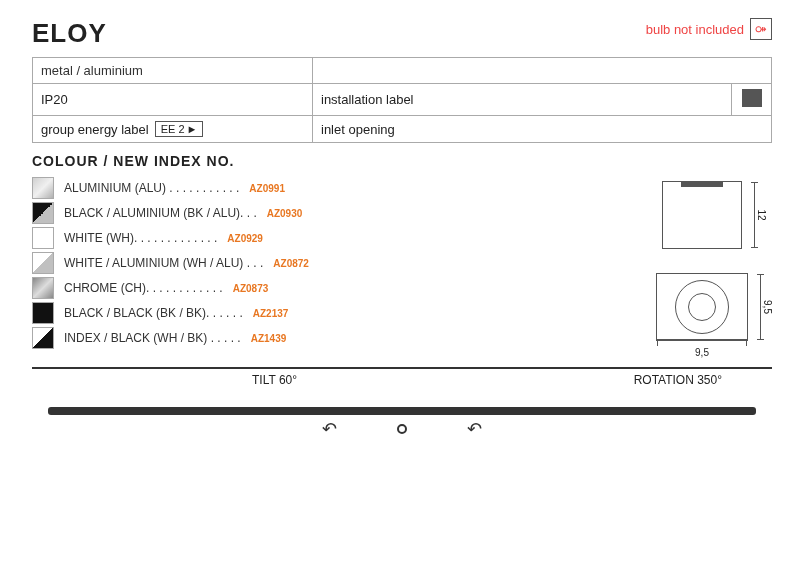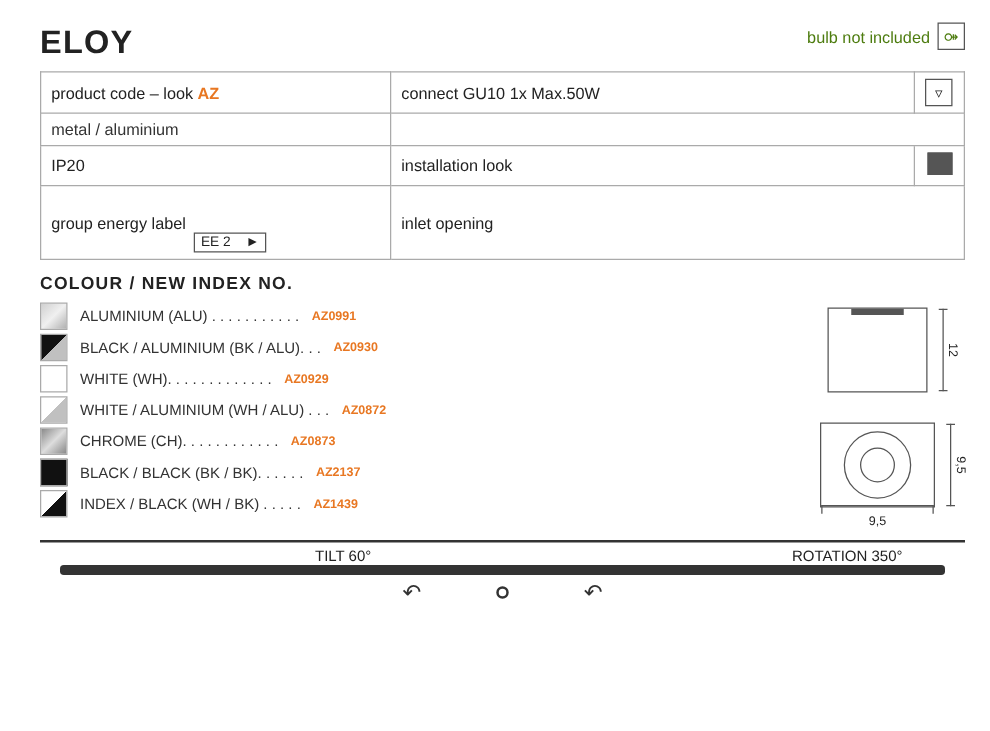--- a/index.html
+++ b/index.html
@@ -25,21 +25,21 @@
     .title {
       font-size: 26px;
       font-weight: bold;
       letter-spacing: 1px;
     }
     .bulb-not-included {
       display: flex;
       align-items: center;
       gap: 6px;
       font-size: 13px;
-      color: #4d7c0f;
+      color: #ef4444;
     }
     .bulb-icon {
       width: 22px;
       height: 22px;
       border: 1.5px solid #555;
       display: flex;
       align-items: center;
       justify-content: center;
       font-size: 13px;
     }
@@ -66,22 +66,21 @@
     .ip20-text { font-size: 13px; }
     .connect-text { font-size: 13px; }
     .install-text { font-size: 13px; }
     .energy-row { display: flex; align-items: center; gap: 6px; }
     .energy-badge {
       border: 1.5px solid #555;
       padding: 1px 5px;
       font-size: 11px;
       display: flex;
       align-items: center;
-      gap: 12px;
-      margin-top: 32px;
+      gap: 2px;
     }
     .energy-arrow { font-size: 11px; }
     .spot-icon {
       width: 22px;
       height: 22px;
       border: 1.5px solid #555;
       display: flex;
       align-items: center;
       justify-content: center;
       font-size: 12px;
@@ -170,41 +169,30 @@
     <div class="bulb-not-included">
       <span>bulb not included</span>
       <div class="bulb-icon">⚩</div>
     </div>
   </div>
 
   <table class="info-table">
     <tbody>
       <tr>
         <td class="col-left">
-          <span class="product-code-label">product code – look </span><span class="product-code-az">AZ</span>
-        </td>
-        <td class="col-right">
-          <span class="connect-text">connect GU10 1x Max.50W</span>
-        </td>
-        <td class="col-icon">
-          <div class="spot-icon">▿</div>
-        </td>
-      </tr>
-      <tr>
-        <td class="col-left">
           <span class="metal-text">metal / aluminium</span>
         </td>
         <td colspan="2"></td>
       </tr>
       <tr>
         <td class="col-left">
           <span class="ip20-text">IP20</span>
         </td>
         <td class="col-right">
-          <span class="install-text">installation look</span>
+          <span class="install-text">installation label</span>
         </td>
         <td class="col-icon">
           <div style="width:20px;height:18px;border:1.5px solid #555;display:inline-flex;align-items:center;justify-content:center;background:#555;"></div>
         </td>
       </tr>
       <tr>
         <td class="col-left">
           <div class="energy-row">
             <span>group energy label</span>
             <div class="energy-badge">
@@ -313,21 +301,21 @@
               <div style="width:7px;height:1px;background:#555;position:absolute;bottom:0;right:3px;"></div>
               <span style="font-size:10px;position:absolute;right:-8px;top:50%;transform:translateY(-50%) rotate(90deg);white-space:nowrap;">9,5</span>
             </div>
           </div>
         </div>
       </div>
     </div>
   </div>
 
   <div style="margin-top:18px;border-top:2px solid #333;padding-top:4px;">
-    <div style="display:flex;justify-content:space-between;padding:0 50px 0 220px;font-size:12px;margin-bottom:0;gap:12px;">
+    <div style="display:flex;justify-content:space-between;padding:0 50px 0 220px;font-size:12px;margin-bottom:20px;gap:12px;">
       <span>TILT 60°</span>
       <span>ROTATION 350°</span>
     </div>
     <div style="display:flex;align-items:center;padding:0 16px;gap:0;">
       <div style="height:8px;flex:1;background:#333;border-radius:3px;"></div>
     </div>
     <div style="display:flex;justify-content:center;align-items:center;gap:60px;padding:0 100px;margin-top:3px;">
       <span style="font-size:18px;color:#333;transform:scaleX(-1);display:inline-block;">↷</span>
       <div style="width:10px;height:10px;border-radius:50%;border:2px solid #333;background:#fff;"></div>
       <span style="font-size:18px;color:#333;">↶</span>

